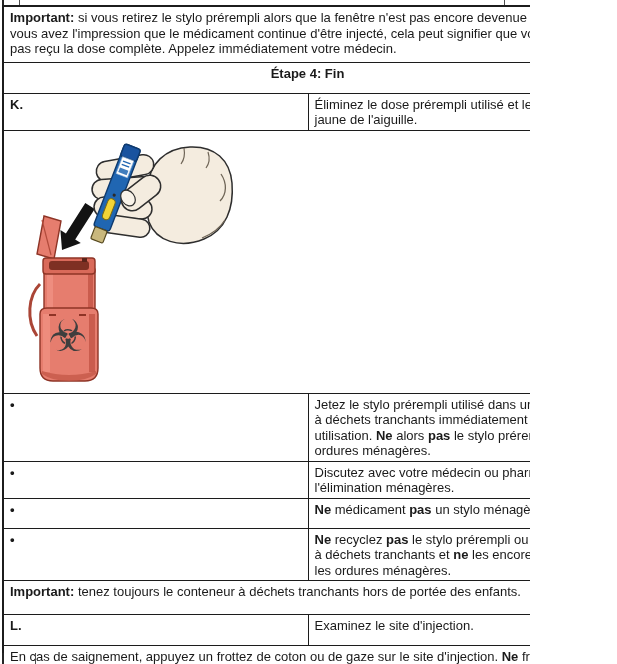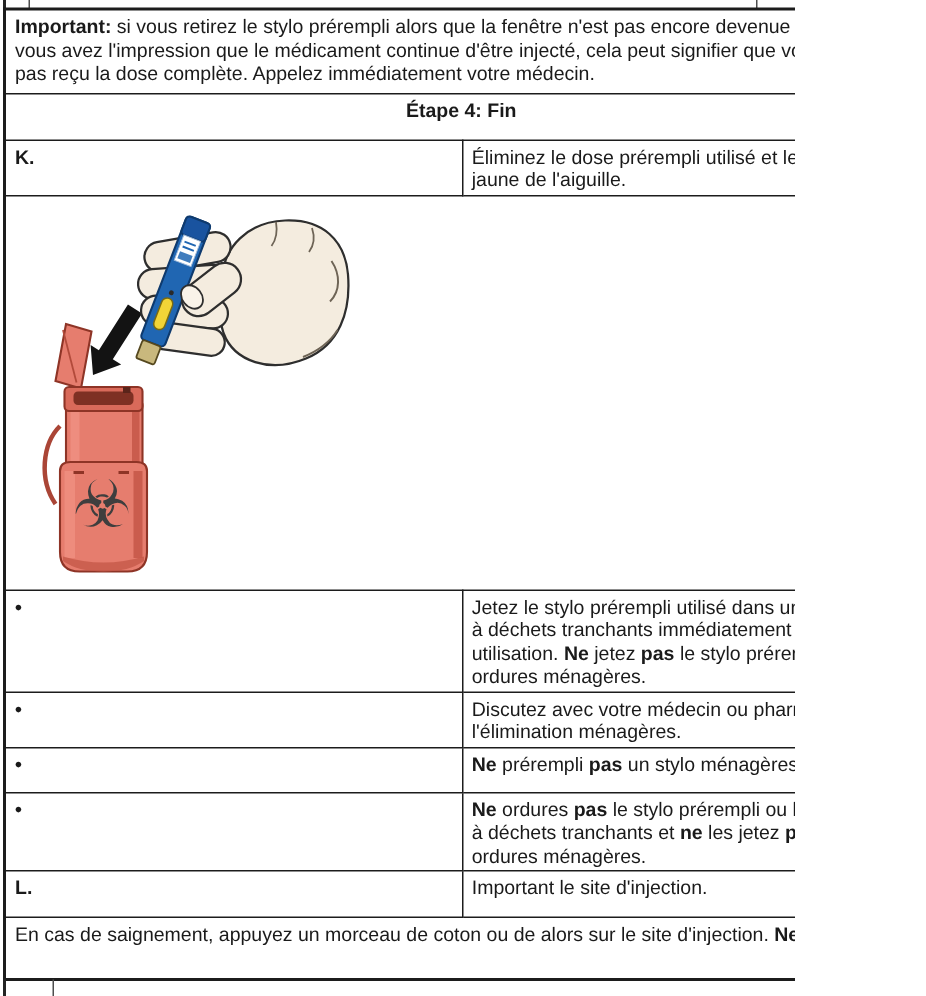--- a/index.html
+++ b/index.html
@@ -113,46 +113,49 @@
             <path d="M186,100 C196,96 204,90 209,82" fill="none" stroke="#6E6456" stroke-width="1.3"></path>
             <path d="M168,10 C169,16 168,22 165,26" fill="none" stroke="#6E6456" stroke-width="1.2"></path>
             <path d="M192,14 C194,20 193,26 190,30" fill="none" stroke="#6E6456" stroke-width="1.2"></path>
           </g>
         </svg>
       </td>
     </tr>
 
     <tr style="height:53px;">
       <td class="bullet">•</td>
-      <td><span>Jetez le stylo prérempli utilisé dans un conteneur à déchets tranchants immédiatement après utilisation. </span><b>Ne</b><span> jetez </span><b>pas</b><span> le stylo prérempli avec les ordures ménagères.</span></td>
+      <td><span>Jetez le stylo prérempli utilisé dans un conteneur à déchets tranchants immédiatement après utilisation. </span><b>Ne</b><span> alors </span><b>pas</b><span> le stylo prérempli avec les ordures ménagères.</span></td>
     </tr>
 
     <tr style="height:30px;">
       <td class="bullet">•</td>
       <td><span>Discutez avec votre médecin ou pharmacien de l'élimination ménagères.</span></td>
     </tr>
 
     <tr style="height:30px;">
       <td class="bullet">•</td>
-      <td><b>Ne</b><span> prérempli </span><b>pas</b><span> un stylo ménagères.</span></td>
+      <td><b>Ne</b><span> médicament </span><b>pas</b><span> un stylo ménagères.</span></td>
     </tr>
 
     <tr style="height:44px;">
       <td class="bullet">•</td>
-      <td><b>Ne</b><span> ordures </span><b>pas</b><span> le stylo prérempli ou le conteneur à déchets tranchants et </span><b>ne</b><span> les jetez </span><b>pas</b><span> avec les ordures ménagères.</span></td>
+      <td><b>Ne</b><span> recyclez </span><b>pas</b><span> le stylo prérempli ou le conteneur à déchets tranchants et </span><b>ne</b><span> les encore </span><b>pas</b><span> avec les ordures ménagères.</span></td>
     </tr>
 
+    <tr style="height:34px;">
+      <td colspan="2"><b>Important:</b><span> tenez toujours le conteneur à déchets tranchants hors de portée des enfants.</span></td>
+    </tr>
 
     <tr style="height:31px;">
       <td class="letter">L.</td>
-      <td>Important le site d'injection.</td>
+      <td>Examinez le site d'injection.</td>
     </tr>
 
     <tr style="height:41px;">
-      <td colspan="2"><span>En cas de saignement, appuyez un morceau de coton ou de alors sur le site d'injection. </span><b>Ne</b><span> frottez </span></td>
+      <td colspan="2"><span>En cas de saignement, appuyez un frottez de coton ou de gaze sur le site d'injection. </span><b>Ne</b><span> frottez </span></td>
     </tr>
   </tbody>
     </table>
 
   <div class="stub dark" style="left:2px;top:653px;width:2px;height:11px;"></div>
   <div class="stub" style="left:35px;top:653px;width:1px;height:11px;"></div>
   <div class="stub" style="left:530px;top:653px;width:1px;height:11px;"></div>
   <div class="stub dark" style="left:612px;top:653px;width:2px;height:11px;"></div>
 
 </div>

